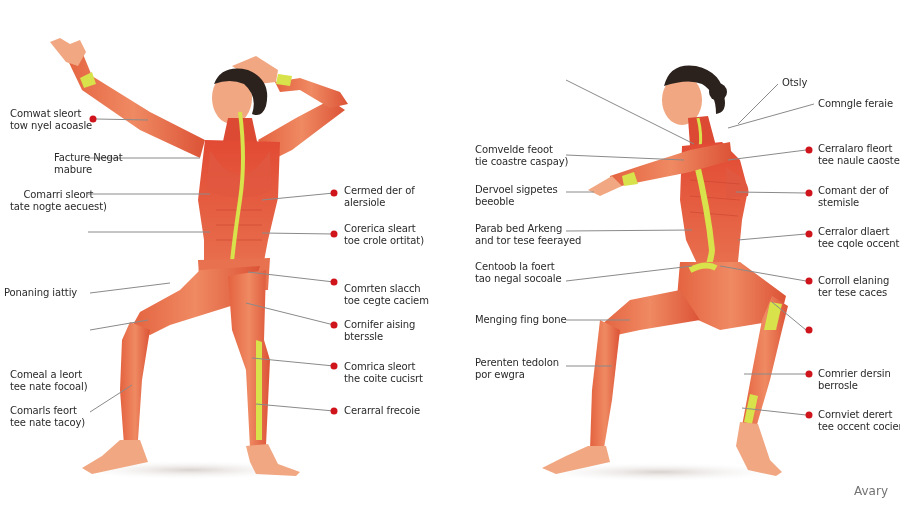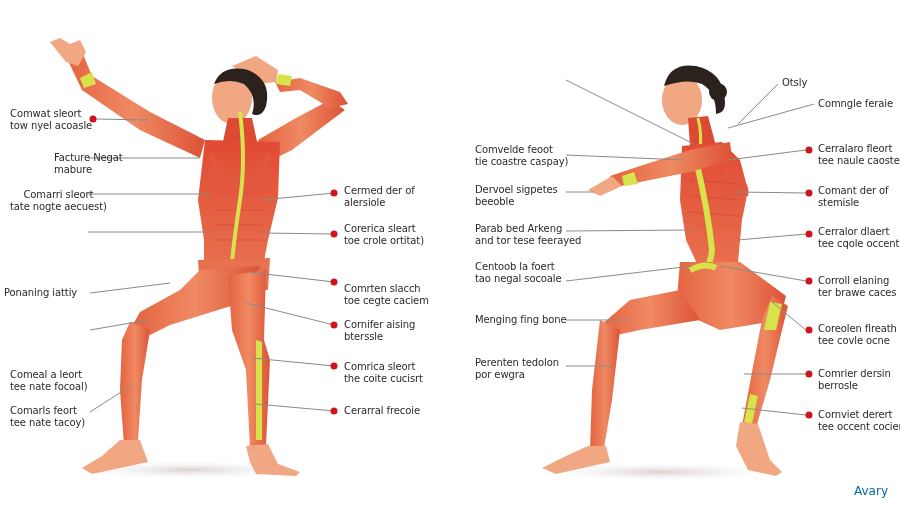--- a/index.html
+++ b/index.html
@@ -1,21 +1,21 @@
 <!DOCTYPE html>
 <html><head>
   <meta charset="utf-8">
   <style>
     html, body { margin: 0; padding: 0; background: #ffffff; }
     body { width: 900px; height: 506px; position: relative; overflow: hidden; font-family: "DejaVu Sans", "Liberation Sans", sans-serif; }
     #stage { position: absolute; left: 0; top: 0; width: 900px; height: 506px; }
     svg.figures { position: absolute; left: 0; top: 0; }
     .label { position: absolute; font-size: 10px; line-height: 12px; color: #2a2a2a; white-space: nowrap; letter-spacing: -0.1px; }
     .label span { display: block; }
-    .watermark { position: absolute; right: 12px; bottom: 8px; font-size: 12px; color: #0369a1; }
+    .watermark { position: absolute; right: 12px; bottom: 8px; font-size: 12px; color: #737373; }
   </style>
 </head>
 <body>
 
 <div id="stage">
 
   <svg class="figures" width="900" height="506" viewBox="0 0 900 506">
     <defs>
       <linearGradient id="mus" x1="0" y1="0" x2="1" y2="0">
         <stop offset="0" stop-color="#e4623f"></stop>
@@ -247,25 +247,21 @@
   <div class="label" style="left:818px; top:185px;">
     <span>Comant der of</span>
     <span>stemisle</span>
   </div>
   <div class="label" style="left:818px; top:226px;">
     <span>Cerralor dlaert</span>
     <span>tee cqole occent)</span>
   </div>
   <div class="label" style="left:818px; top:275px;">
     <span>Corroll elaning</span>
-    <span>ter brawe caces</span>
-  </div>
-  <div class="label" style="left:818px; top:323px;">
-    <span>Coreolen flreath</span>
-    <span>tee covle ocne</span>
+    <span>ter tese caces</span>
   </div>
   <div class="label" style="left:818px; top:368px;">
     <span>Comrier dersin</span>
     <span>berrosle</span>
   </div>
   <div class="label" style="left:818px; top:409px;">
     <span>Cornviet derert</span>
     <span>tee occent cocier)</span>
   </div>
 

